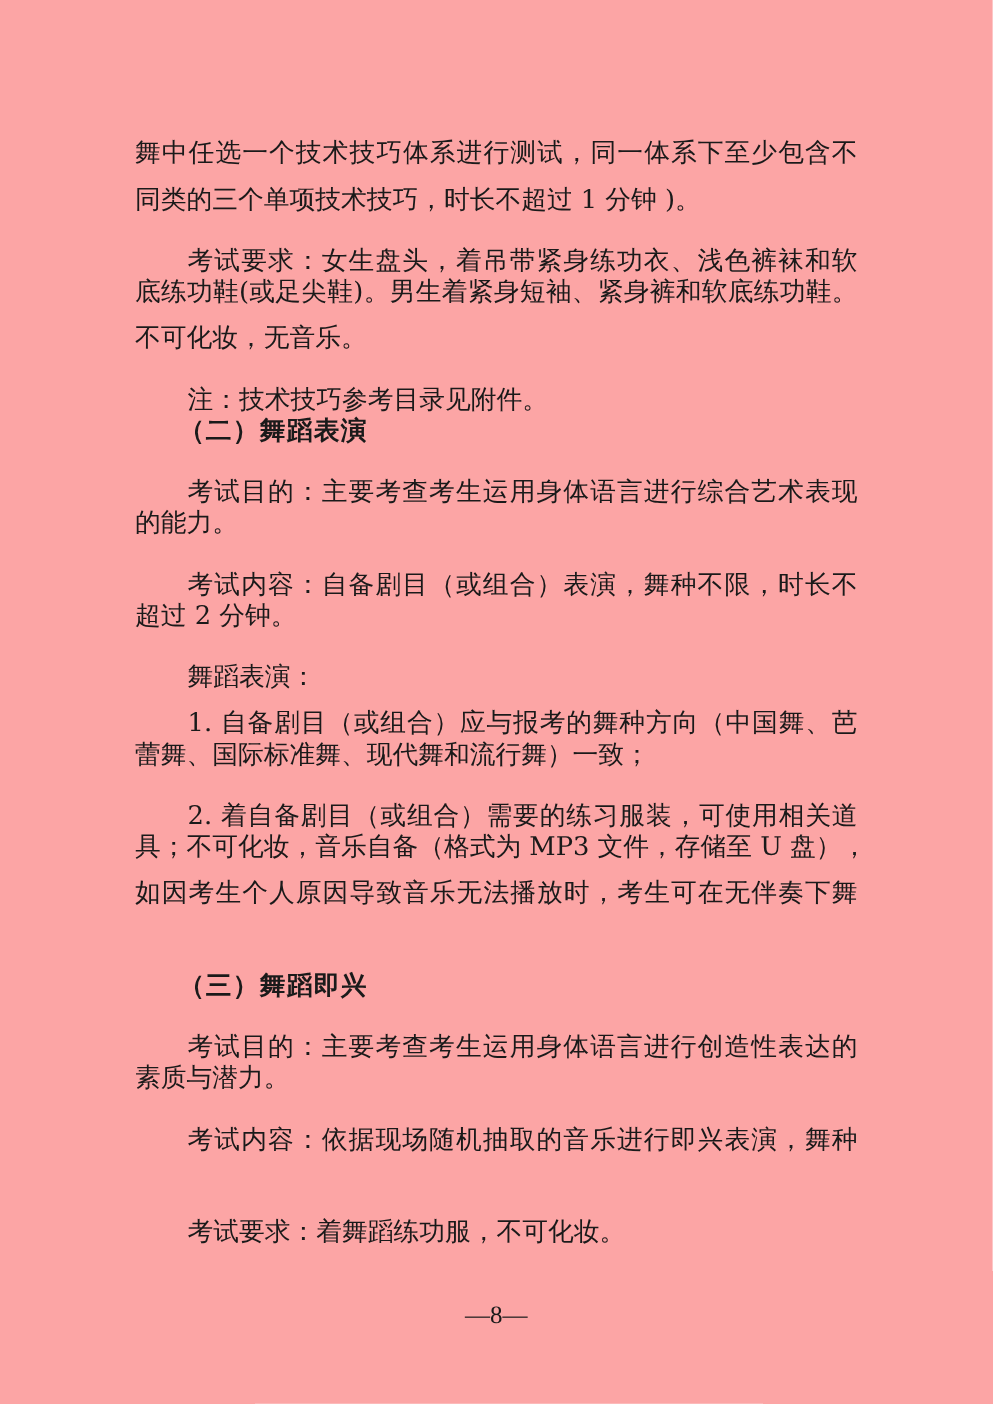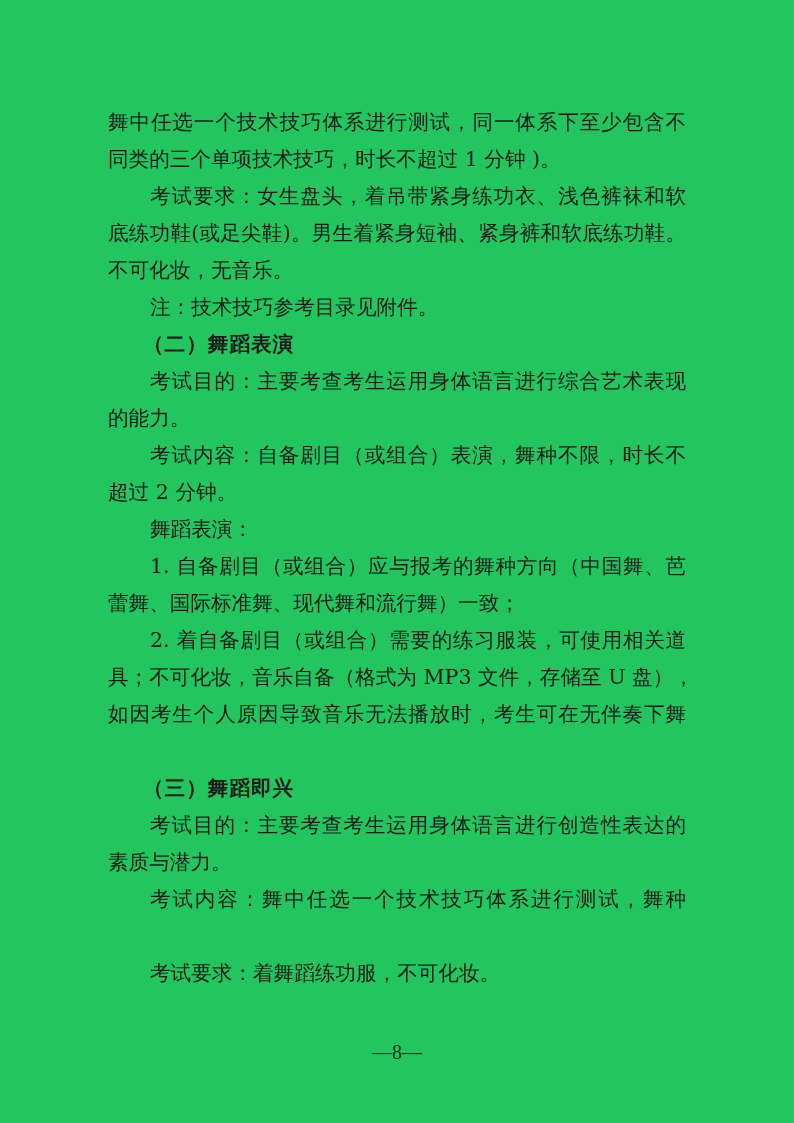--- a/index.html
+++ b/index.html
@@ -1,36 +1,36 @@
 <!DOCTYPE html>
 <html><head>
 <meta charset="utf-8">
 <style>
   html, body { margin: 0; padding: 0; background: #ffffff; }
   body { width: 794px; height: 1123px; position: relative; overflow: hidden; }
   .page {
     position: absolute; left: 0; top: 0; width: 794px; height: 1123px;
-    background: #22c55e;
+    background: #fca5a5;
   }
   .line {
     position: absolute;
     left: 108px;
     width: 578px;
     height: 30px;
     line-height: 30px;
     font-family: "DejaVu Serif", "Liberation Serif", serif;
     font-size: 20.6px;
     color: #1a1a1a;
     white-space: nowrap;
     text-align: justify;
     text-align-last: justify;
     letter-spacing: 0px;
   }
   .line.last { text-align-last: left; }
-  .line.indent { left: 150px; width: 536px; }
+  .line.indent { left: 150px; width: 536px; margin-top: 12px; }
   .line.heading {
     left: 143px; width: 300px;
     font-weight: bold;
     text-align-last: left;
     letter-spacing: 1px;
   }
   .pagenum {
     position: absolute;
     left: 0; width: 794px; top: 1039px;
     text-align: center;
@@ -57,17 +57,17 @@
   <div class="line last" style="top:477px">超过 2 分钟。</div>
   <div class="line indent last" style="top:514px">舞蹈表演：</div>
   <div class="line indent" style="top:551px">1. 自备剧目（或组合）应与报考的舞种方向（中国舞、芭</div>
   <div class="line last" style="top:588px">蕾舞、国际标准舞、现代舞和流行舞）一致；</div>
   <div class="line indent" style="top:625px">2. 着自备剧目（或组合）需要的练习服装，可使用相关道</div>
   <div class="line" style="top:662px">具；不可化妆，音乐自备（格式为 MP3 文件，存储至 U 盘），</div>
   <div class="line" style="top:699px">如因考生个人原因导致音乐无法播放时，考生可在无伴奏下舞</div>
   <div class="line heading" style="top:773px">（三）舞蹈即兴</div>
   <div class="line indent" style="top:810px">考试目的：主要考查考生运用身体语言进行创造性表达的</div>
   <div class="line last" style="top:847px">素质与潜力。</div>
-  <div class="line indent" style="top:884px">考试内容：舞中任选一个技术技巧体系进行测试，舞种</div>
+  <div class="line indent" style="top:884px">考试内容：依据现场随机抽取的音乐进行即兴表演，舞种</div>
   <div class="line indent last" style="top:958px">考试要求：着舞蹈练功服，不可化妆。</div>
 
   <div class="pagenum">—8—</div>
 </div>
 
 </body></html>

